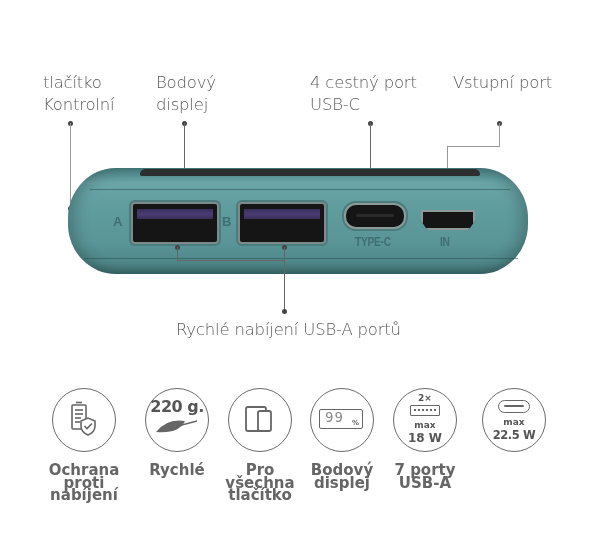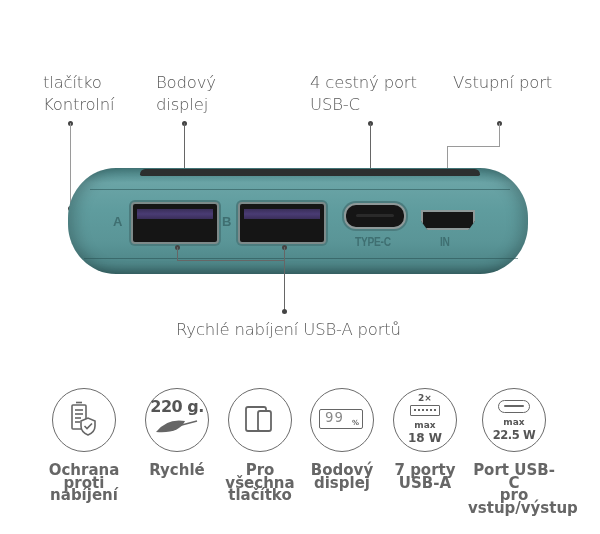--- a/index.html
+++ b/index.html
@@ -171,17 +171,13 @@
 </div>
 
 <div class="feat" style="left:468px;width:92px;">
   <div class="circle">
     <div style="position:absolute;left:15px;top:11px;width:30px;height:11px;border:1.6px solid #666;border-radius:7px;">
       <div style="position:absolute;left:5px;right:5px;top:4px;height:2px;background:#666;border-radius:1px;"></div>
     </div>
     <div class="ctext" style="top:28px;font-size:9px;">max</div>
     <div class="ctext" style="top:39px;font-size:11.5px;letter-spacing:-0.4px;text-align:center;">22.5 W</div>
   </div>
-  <div class="flabel">
-    <div>Port USB-C</div>
-    <div>pro vstup/výstup</div>
-  </div>
 </div>
 
 </body></html>

